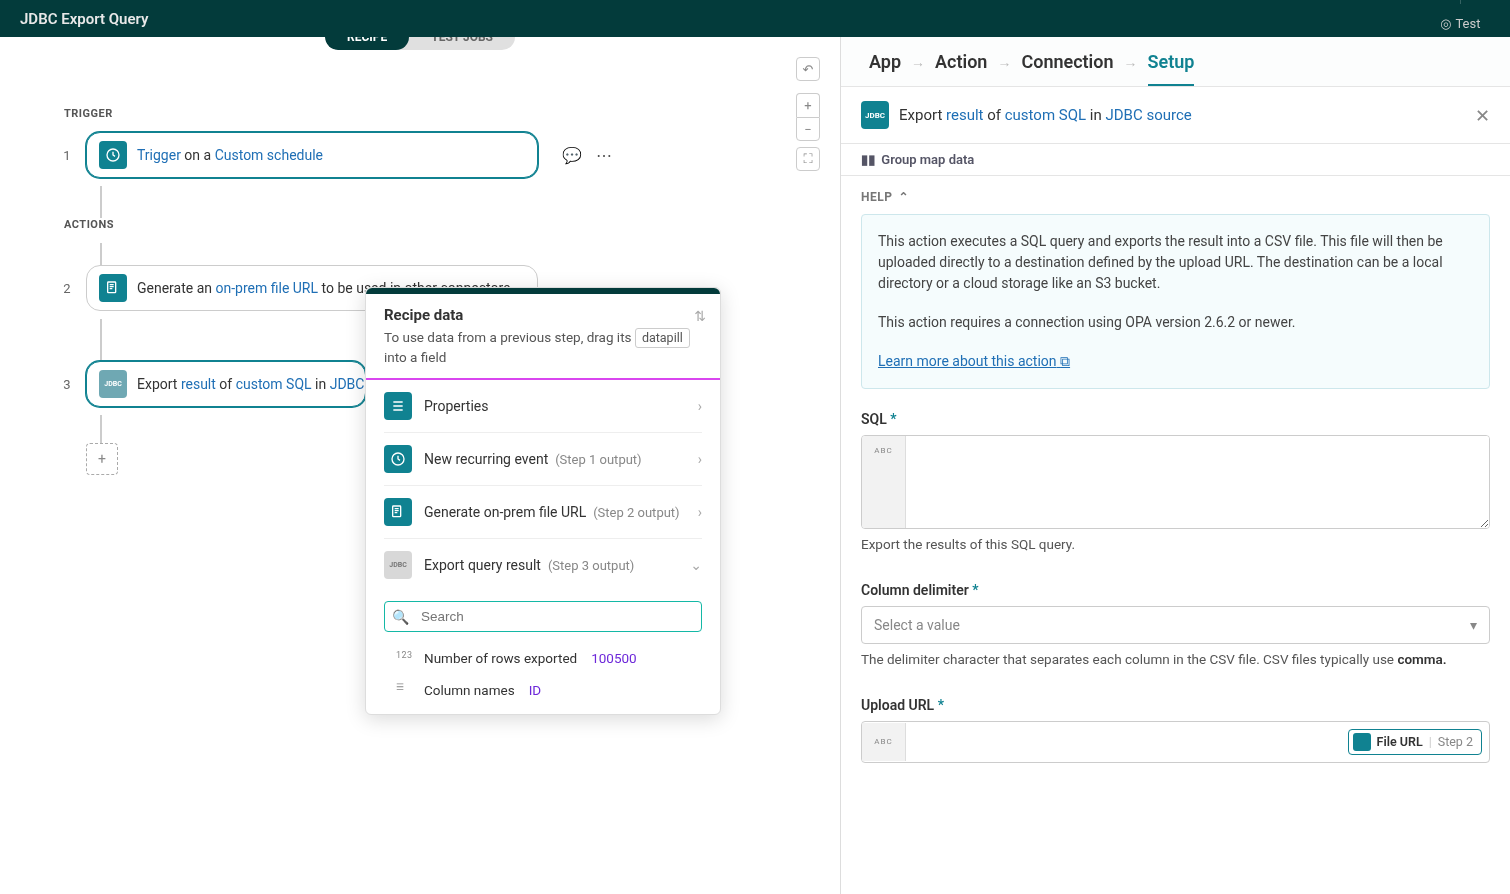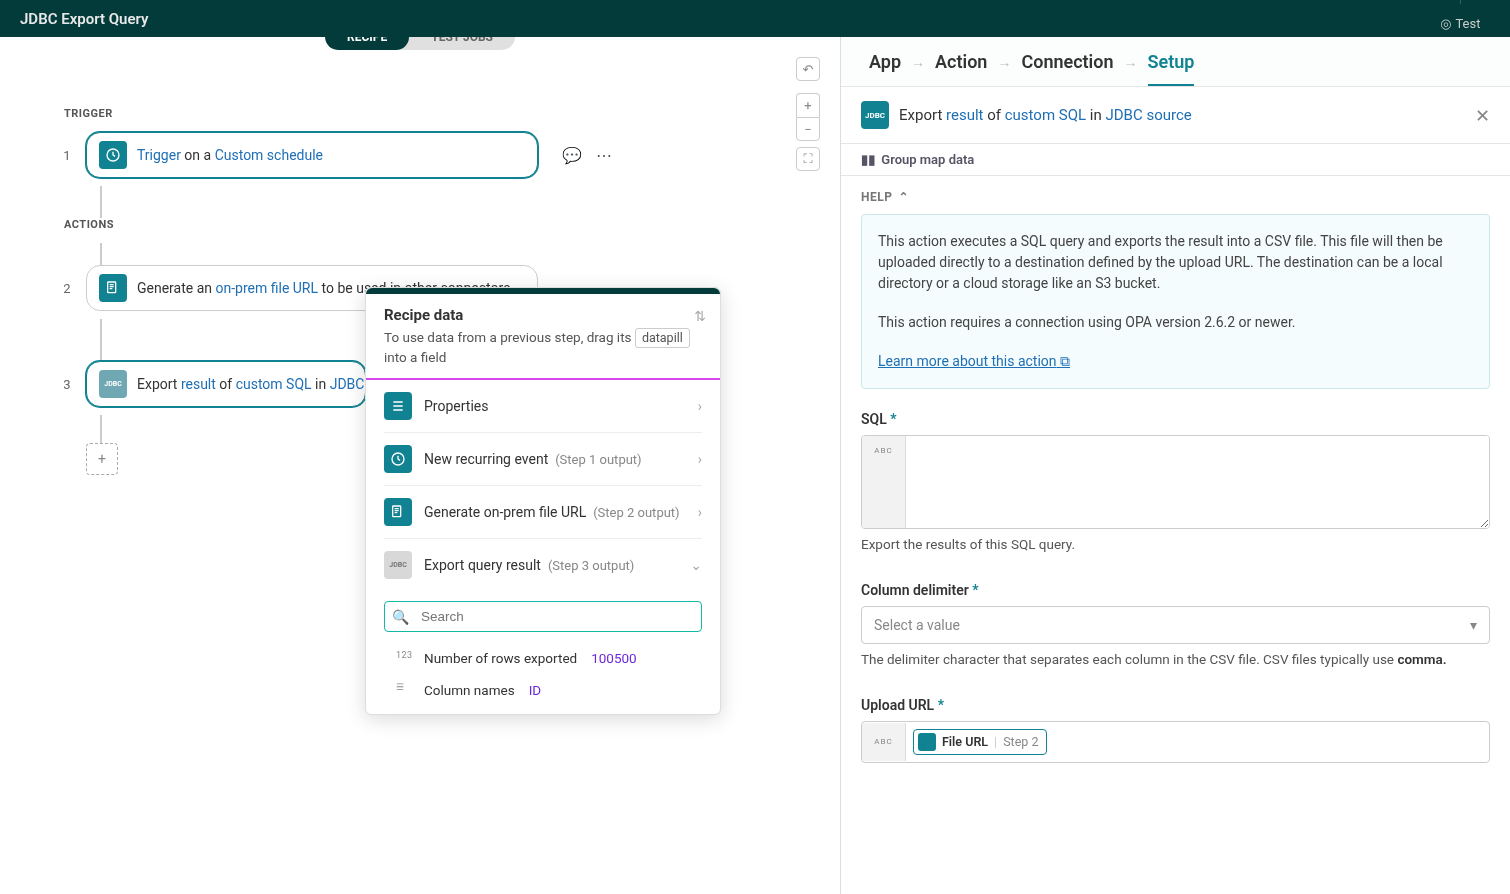--- a/index.html
+++ b/index.html
@@ -45,21 +45,21 @@
 .field-help { font-size: 13.5px; color: #555; margin-top: 6px; line-height: 1.4; }
 .field-help .bold { font-weight: 600; color: #333; }
 
 .sql-input { display: flex; border: 1px solid #ccc; border-radius: 4px; overflow: hidden; }
 .abc-label { background: #f2f2f2; width: 44px; display: flex; align-items: flex-start; justify-content: center; padding-top: 10px; font-size: 8px; letter-spacing: 1px; color: #888; border-right: 1px solid #ddd; }
 .sql-textarea { flex: 1; border: none; resize: vertical; height: 92px; padding: 8px; font-family: inherit; font-size: 13px; outline: none; }
 
 .select-input { border: 1px solid #ccc; border-radius: 4px; padding: 10px 12px; display: flex; justify-content: space-between; align-items: center; color: #888; cursor: pointer; }
 
 .url-input { display: flex; border: 1px solid #ccc; border-radius: 4px; overflow: hidden; align-items: center; }
-.pill-wrap { flex: 1; padding: 7px; }
+.pill-wrap { flex: 1; padding: 7px; text-align: right; }
 .datapill { display: inline-flex; align-items: center; background: #fff; border: 1px solid #108291; border-radius: 4px; padding: 3px 8px 3px 4px; gap: 6px; font-size: 12.5px; }
 .datapill .pill-icon { background: #108291; width: 18px; height: 18px; border-radius: 3px; }
 .datapill .pill-main { font-weight: 600; }
 .datapill .pill-sep { color: #ccc; }
 .datapill .pill-step { color: #888; }
 
 
 .section-label { font-size: 11px; font-weight: 700; letter-spacing: 0.5px; color: #555; margin-bottom: 12px; margin-left: 4px; }
 .step-row { display: flex; align-items: center; gap: 12px; margin-bottom: 8px; position: relative; }
 .step-num { width: 14px; text-align: center; color: #666; font-size: 13px; }

